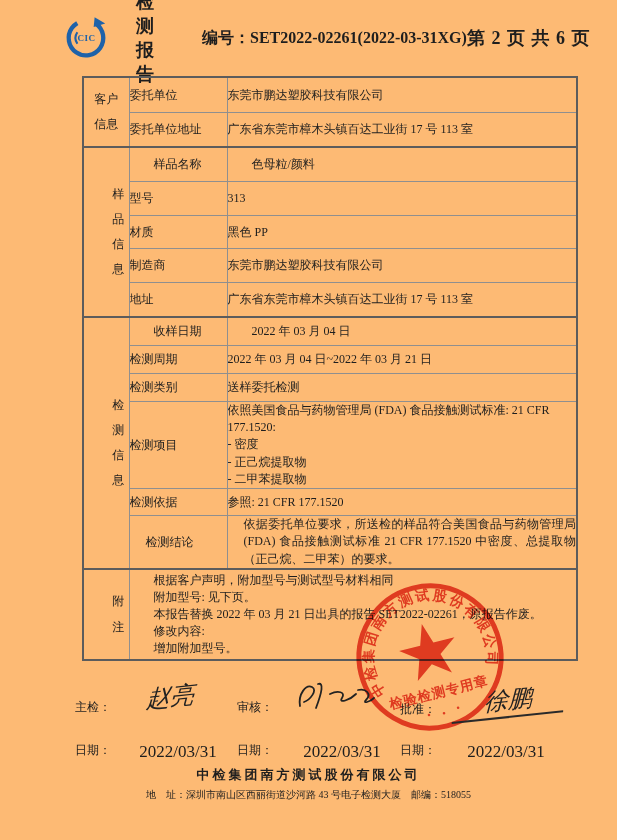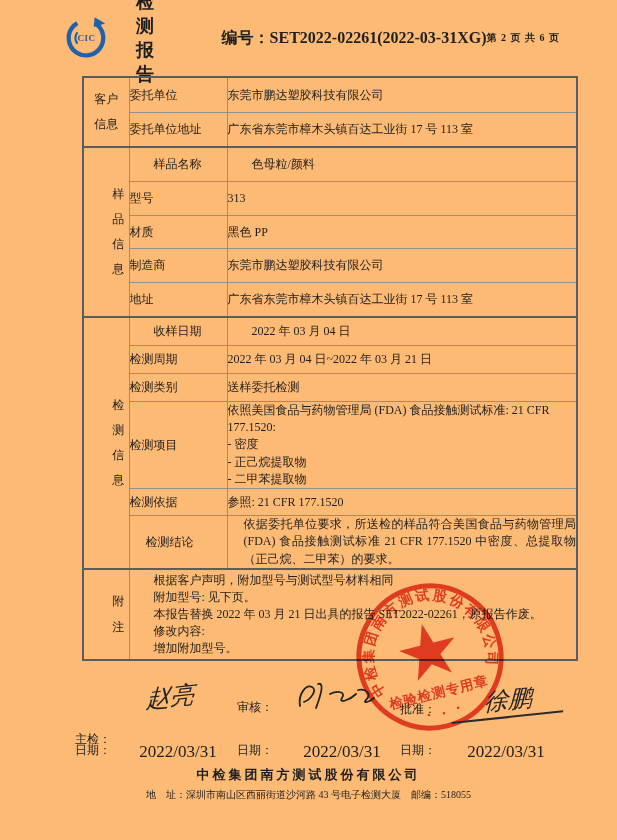--- a/index.html
+++ b/index.html
@@ -7,21 +7,21 @@
     position:relative;width:617px;height:840px;background:#fdba74;
     font-family:"Liberation Serif","DejaVu Serif",serif;color:#1e1e1e;
     overflow:hidden;
   }
   
   .hdr{position:absolute;left:62px;top:14px;width:498px;height:48px;
        display:flex;align-items:center;}
   .hdr .logo{flex:0 0 auto;width:48px;height:48px;}
   .hdr .title{margin-left:26px;font-size:18px;font-weight:bold;letter-spacing:2px;}
   .hdr .repno{margin-left:46px;font-size:16px;font-weight:bold;white-space:nowrap;}
-  .hdr .pageinfo{margin-left:auto;font-size:10px;font-weight:bold;white-space:nowrap;letter-spacing:1px;}
+  .hdr .pageinfo{margin-left:auto;font-size:18px;font-weight:bold;white-space:nowrap;letter-spacing:1px;}
   
   table.info{
     position:absolute;left:62px;top:76px;width:494px;
     border-collapse:collapse;table-layout:fixed;
     font-size:12px;
     margin-left:20px;
   }
   table.info{border:2px solid #5c5c5c;}
   table.info td{border:1px solid #8f8f8f;padding:0;vertical-align:middle;overflow:hidden;}
   table.info tr.sec td{border-top:2px solid #5c5c5c;padding-left:24px;}
@@ -158,21 +158,21 @@
     <path id="sealArc" d="M 33.4 109.1 A 57 57 0 1 1 136.6 109.1" fill="none"></path>
     <text font-size="14" fill="#dd372c" font-weight="bold" font-family="Liberation Serif, DejaVu Serif, serif">
       <textPath href="#sealArc" startOffset="0" textLength="226" lengthAdjust="spacing">中检集团南方测试股份有限公司</textPath>
     </text>
     <text x="85" y="126" text-anchor="middle" font-size="13.5" fill="#dd372c" font-weight="bold" letter-spacing="1" font-family="Liberation Serif, DejaVu Serif, serif">检验检测专用章</text>
     <circle cx="70" cy="141" r="1.3" fill="#dd372c"></circle>
     <circle cx="85" cy="143" r="1.3" fill="#dd372c"></circle>
     <circle cx="100" cy="141" r="1.3" fill="#dd372c"></circle>
   </svg>
 
-  <span class="sig-label" style="left:75px;top:731px">主检：</span>
+  <span class="sig-label" style="left:75px;top:699px">主检：</span>
   <span class="sig-name" style="left:122px;top:681px;width:96px">赵亮</span>
 
   <span class="sig-label" style="left:237px;top:699px">审核：</span>
   <svg style="position:absolute;left:292px;top:678px" width="86" height="40" viewBox="0 0 86 40">
     <path d="M8 28 C 6 16, 14 6, 20 9 C 26 12, 18 22, 12 24 M 26 6 C 32 4, 30 14, 24 30 M 38 16 C 46 12, 54 14, 50 20 C 46 26, 58 22, 64 16 M 66 12 C 74 10, 80 16, 74 22 C 70 26, 78 24, 82 20" fill="none" stroke="#222" stroke-width="1.8" stroke-linecap="round"></path>
   </svg>
 
   <span class="sig-label" style="left:400px;top:701px">批准：</span>
   <span class="sig-name sig-underline" style="left:452px;top:684px;width:104px">徐鹏</span>
 

